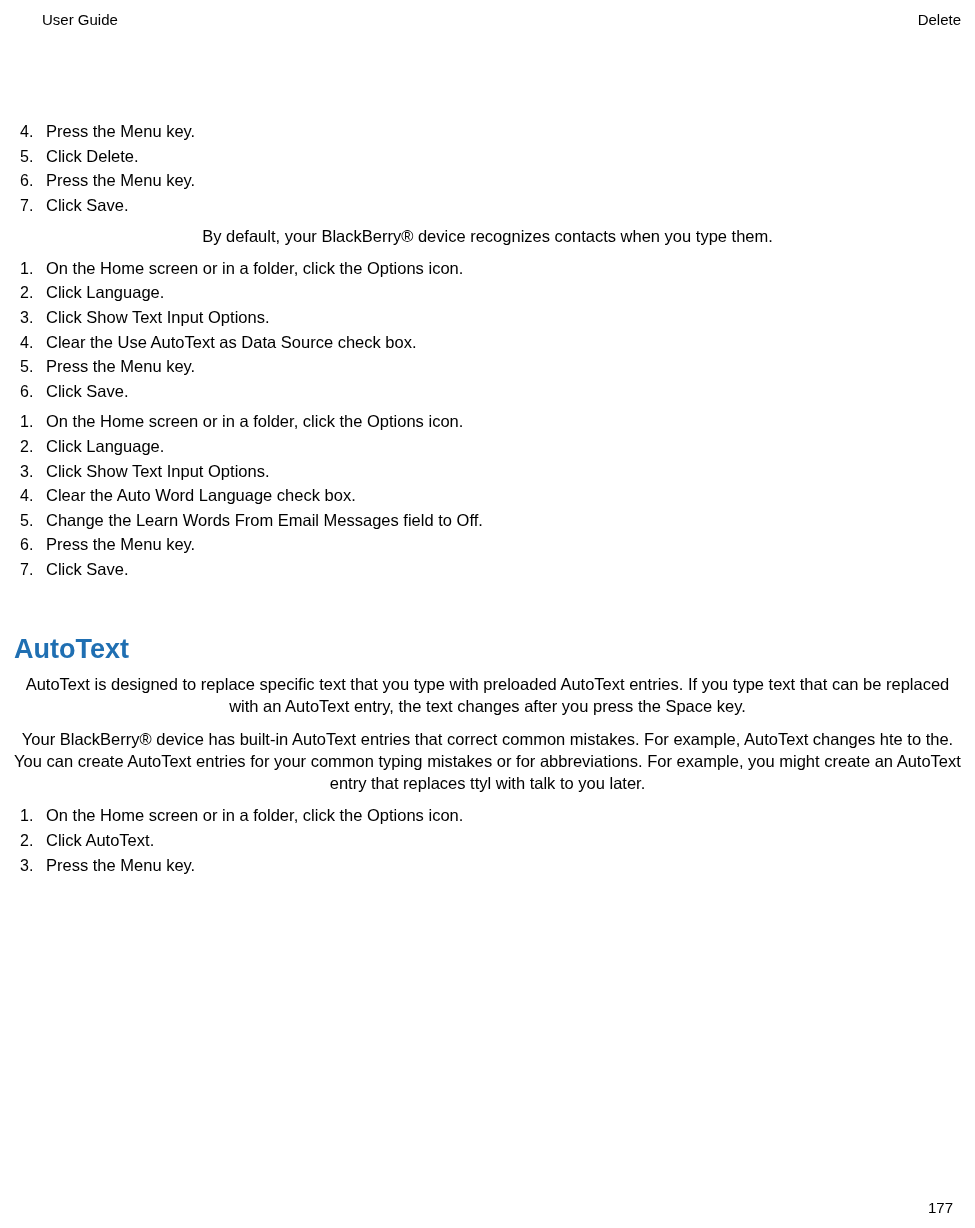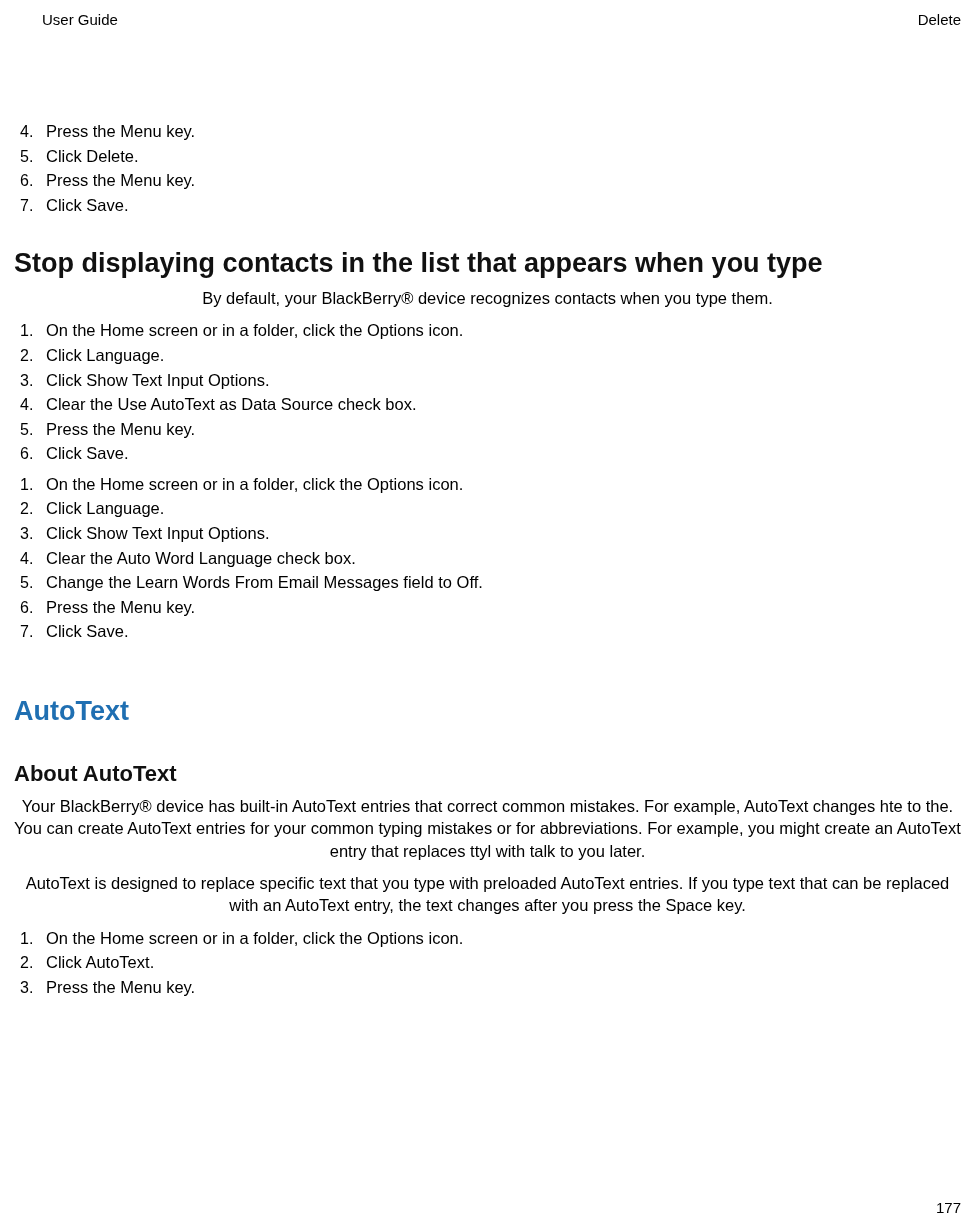--- a/index.html
+++ b/index.html
@@ -8,21 +8,21 @@
   .hdr{display:flex;justify-content:space-between;font-size:15px;margin-bottom:90px;margin-left:28px;}
   .section-h1{font-size:27px;font-weight:700;color:#111;margin:28px 0 6px 0;}
   .section-h1.blue{color:#1f6fb2;font-size:27px;margin-top:50px;}
   .section-h2{font-size:22px;font-weight:700;color:#111;margin:30px 0 6px 0;}
   p{margin:6px 0 10px 0;text-align:center;}
   ol{margin:2px 0 8px 0;padding-left:0;list-style:none;}
   ol>li{display:flex;align-items:baseline;margin:2px 0;}
   ol>li>.num{width:26px;flex-shrink:0;text-align:left;padding-left:6px;font-size:16px;}
   ol>li>.txt{flex:1;}
   b{font-weight:400;text-align:right;}
-  .pagenum{position:absolute;bottom:10px;right:14px;font-size:15px;}
+  .pagenum{position:absolute;bottom:10px;right:22px;font-size:15px;}
 </style>
 </head>
 <body>
 
 <div class="page">
   <div class="hdr">
     <span>User Guide</span>
     <span>Delete</span>
   </div>
 
@@ -38,21 +38,20 @@
       <li>
         <span class="num">6.</span>
         <span class="txt"><span>Press the <b>Menu</b> key.</span></span>
       </li>
       <li>
         <span class="num">7.</span>
         <span class="txt"><span>Click <b>Save</b>.</span></span>
       </li>
     </ol>
 
-  <div class="section-h1">Stop displaying contacts in the list that appears when you type</div>
   <p>By default, your BlackBerry® device recognizes contacts when you type them.</p>
   <ol>
       <li>
         <span class="num">1.</span>
         <span class="txt"><span>On the Home screen or in a folder, click the <b>Options</b> icon.</span></span>
       </li>
       <li>
         <span class="num">2.</span>
         <span class="txt"><span>Click <b>Language</b>.</span></span>
       </li>
@@ -100,23 +99,22 @@
         <span class="txt"><span>Press the <b>Menu</b> key.</span></span>
       </li>
       <li>
         <span class="num">7.</span>
         <span class="txt"><span>Click <b>Save</b>.</span></span>
       </li>
     </ol>
 
   <div class="section-h1 blue">AutoText</div>
 
-  <div class="section-h2">About AutoText</div>
+  <p>AutoText is designed to replace specific text that you type with preloaded AutoText entries. If you type text that can be replaced with an AutoText entry, the text changes after you press the Space key.</p>
   <p>Your BlackBerry® device has built-in AutoText entries that correct common mistakes. For example, AutoText changes hte to the. You can create AutoText entries for your common typing mistakes or for abbreviations. For example, you might create an AutoText entry that replaces ttyl with talk to you later.</p>
-  <p>AutoText is designed to replace specific text that you type with preloaded AutoText entries. If you type text that can be replaced with an AutoText entry, the text changes after you press the Space key.</p>
 
   <ol>
       <li>
         <span class="num">1.</span>
         <span class="txt"><span>On the Home screen or in a folder, click the <b>Options</b> icon.</span></span>
       </li>
       <li>
         <span class="num">2.</span>
         <span class="txt"><span>Click <b>AutoText</b>.</span></span>
       </li>

